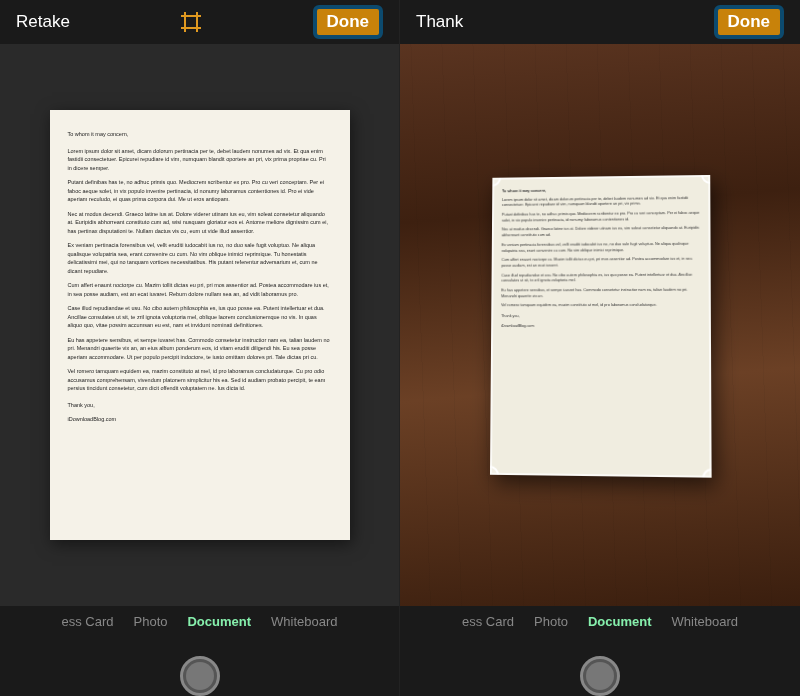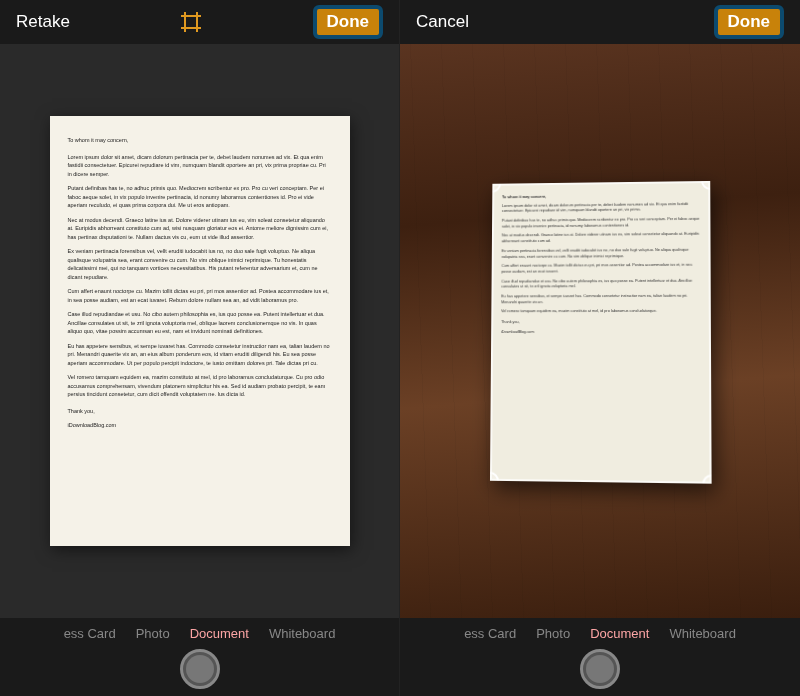--- a/index.html
+++ b/index.html
@@ -162,46 +162,47 @@
     
     .selection-lines {
       position: absolute;
       inset: 0;
       border: 2px solid rgba(255,255,255,0.7);
       pointer-events: none;
     }
 
     
     .bottom-bar {
-      height: 78px;
+      height: 90px;
       background: #1a1a1a;
       display: flex;
       flex-direction: column;
       align-items: center;
-      justify-content: flex-start;
+      justify-content: space-between;
       padding-top: 8px;
       flex-shrink: 0;
     }
 
     .mode-tabs {
       display: flex;
       align-items: center;
       justify-content: center;
       gap: 20px;
       margin-bottom: 8px;
     }
 
     .mode-tab {
       font-size: 13px;
       color: #888;
       cursor: pointer;
     }
 
     .mode-tab.active {
-      color: #fca5a5;
+      color: #86efac;
+      font-weight: bold;
     }
 
     .shutter-btn {
       width: 40px;
       height: 40px;
       border-radius: 50%;
       border: 3px solid #888;
       background: #555;
       display: flex;
       align-items: center;
@@ -260,21 +261,21 @@
     </div>
     <div class="shutter-btn">
       <div class="shutter-inner"></div>
     </div>
   </div>
 </div>
 
 <div class="panel panel-right">
 
   <div class="top-bar">
-    <button class="top-bar-btn">Cancel</button>
+    <button class="top-bar-btn">Thank</button>
     <button class="top-bar-done">Done</button>
   </div>
 
   <div class="camera-area">
     <div class="wood-bg"></div>
 
     <div class="doc-overlay">
       <div class="selection-lines"></div>
       <div class="corner-handle handle-tl"></div>
       <div class="corner-handle handle-tr"></div>

